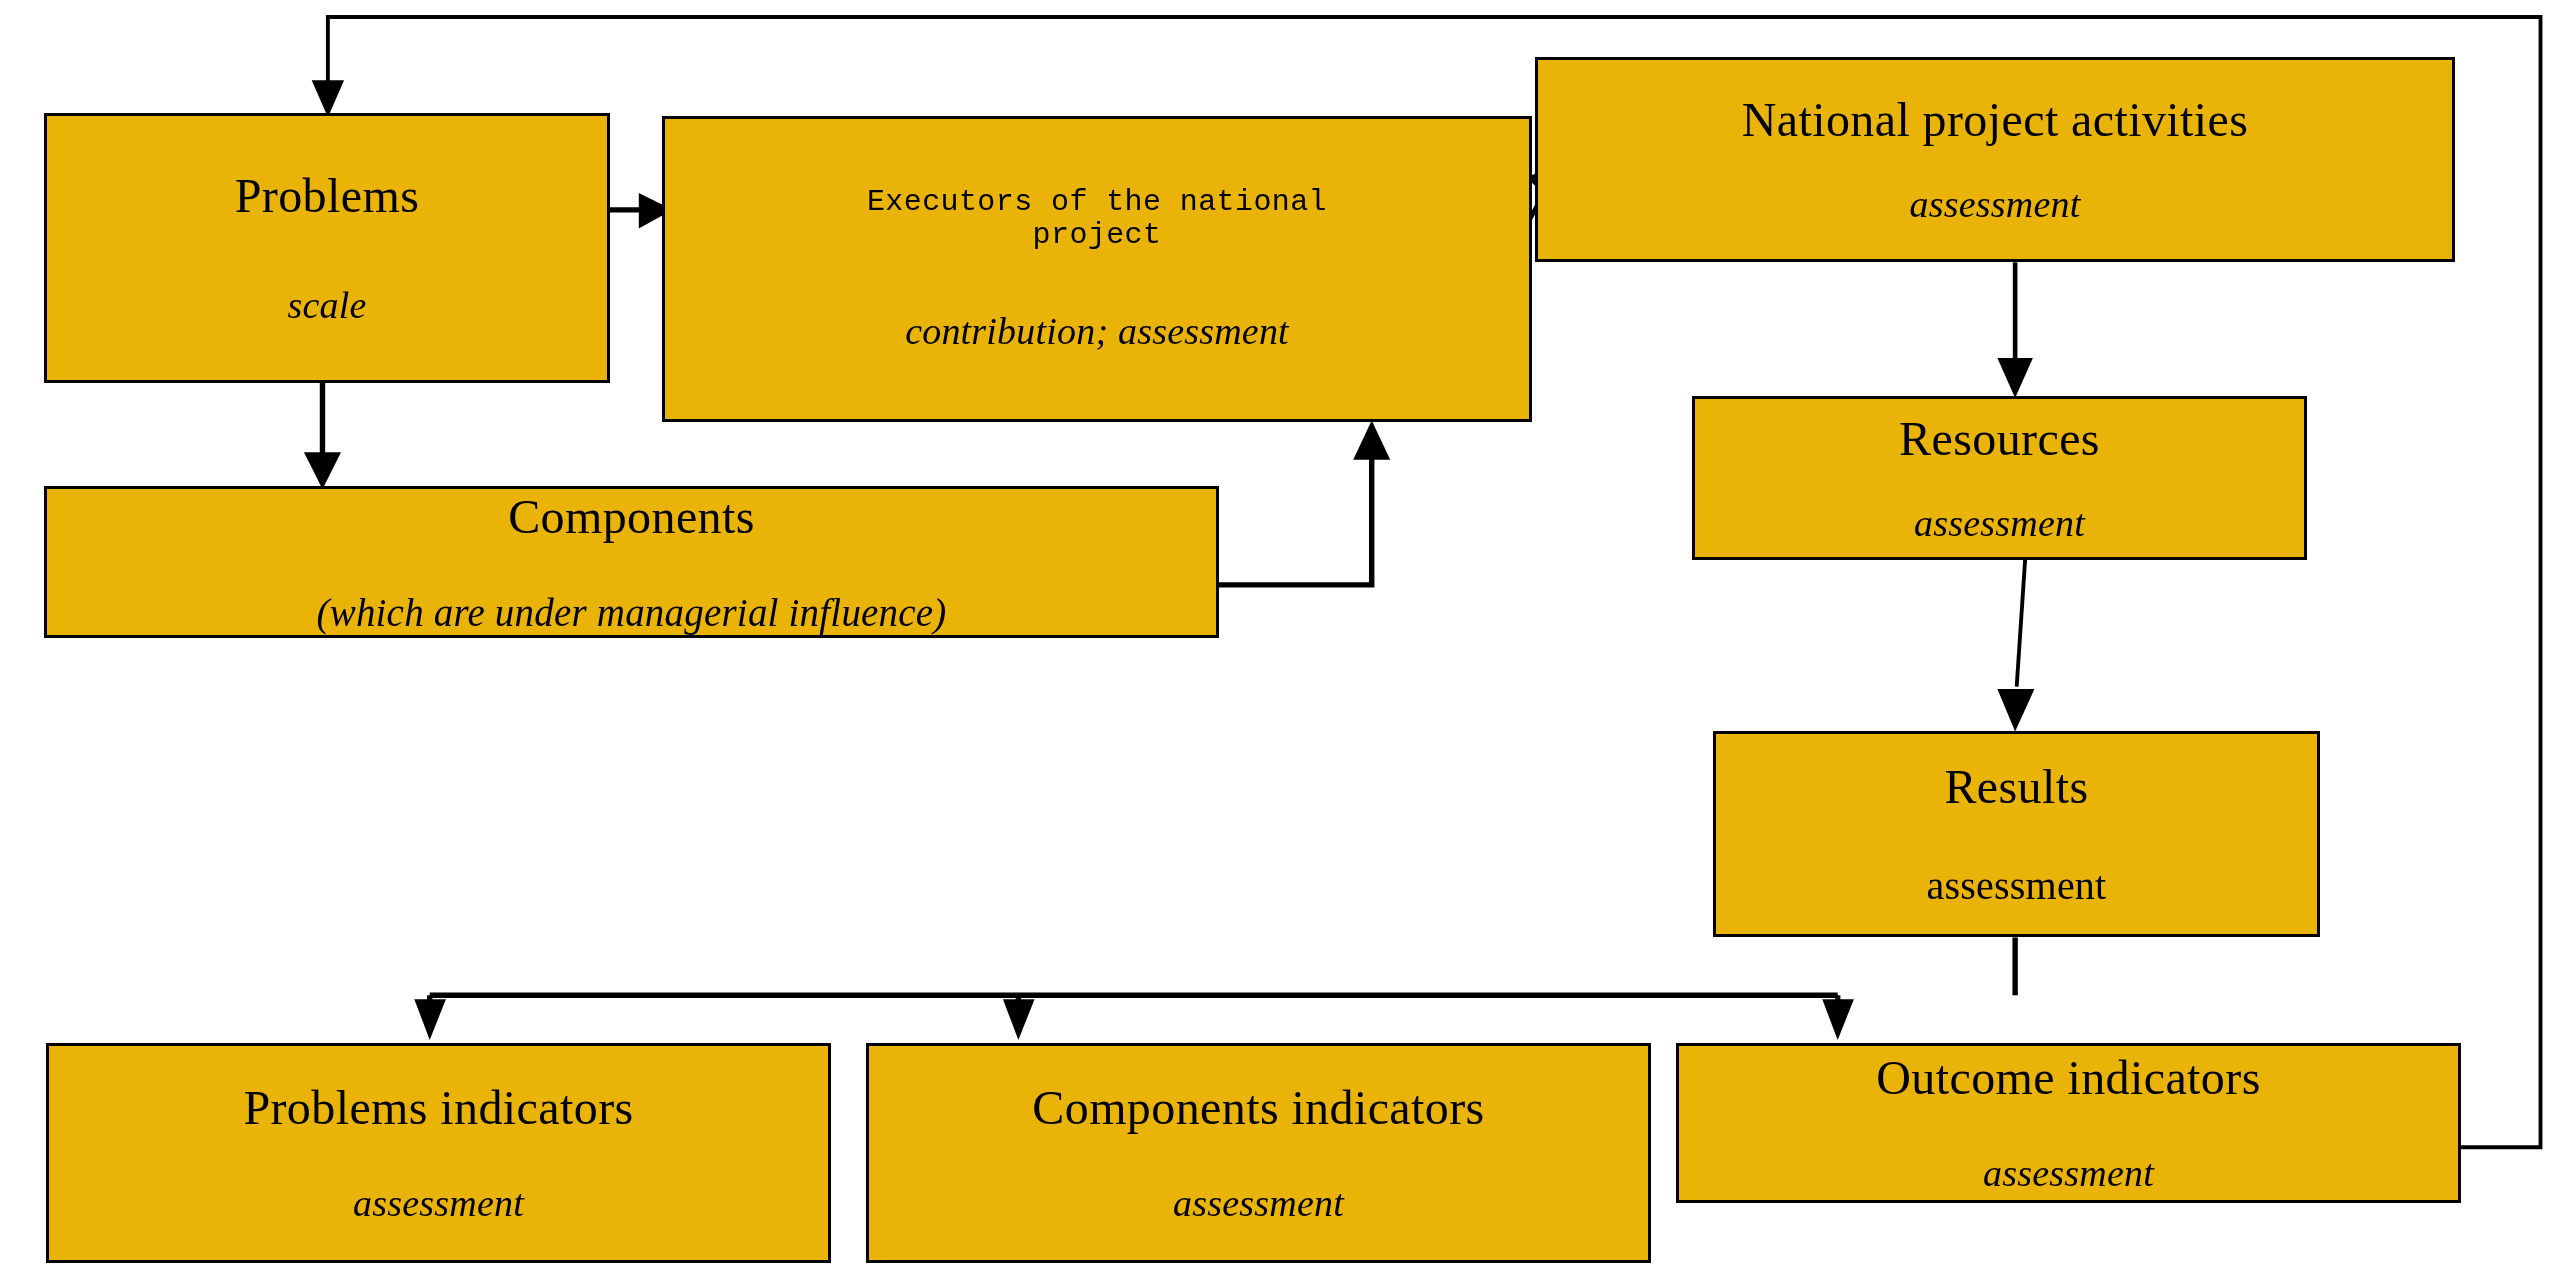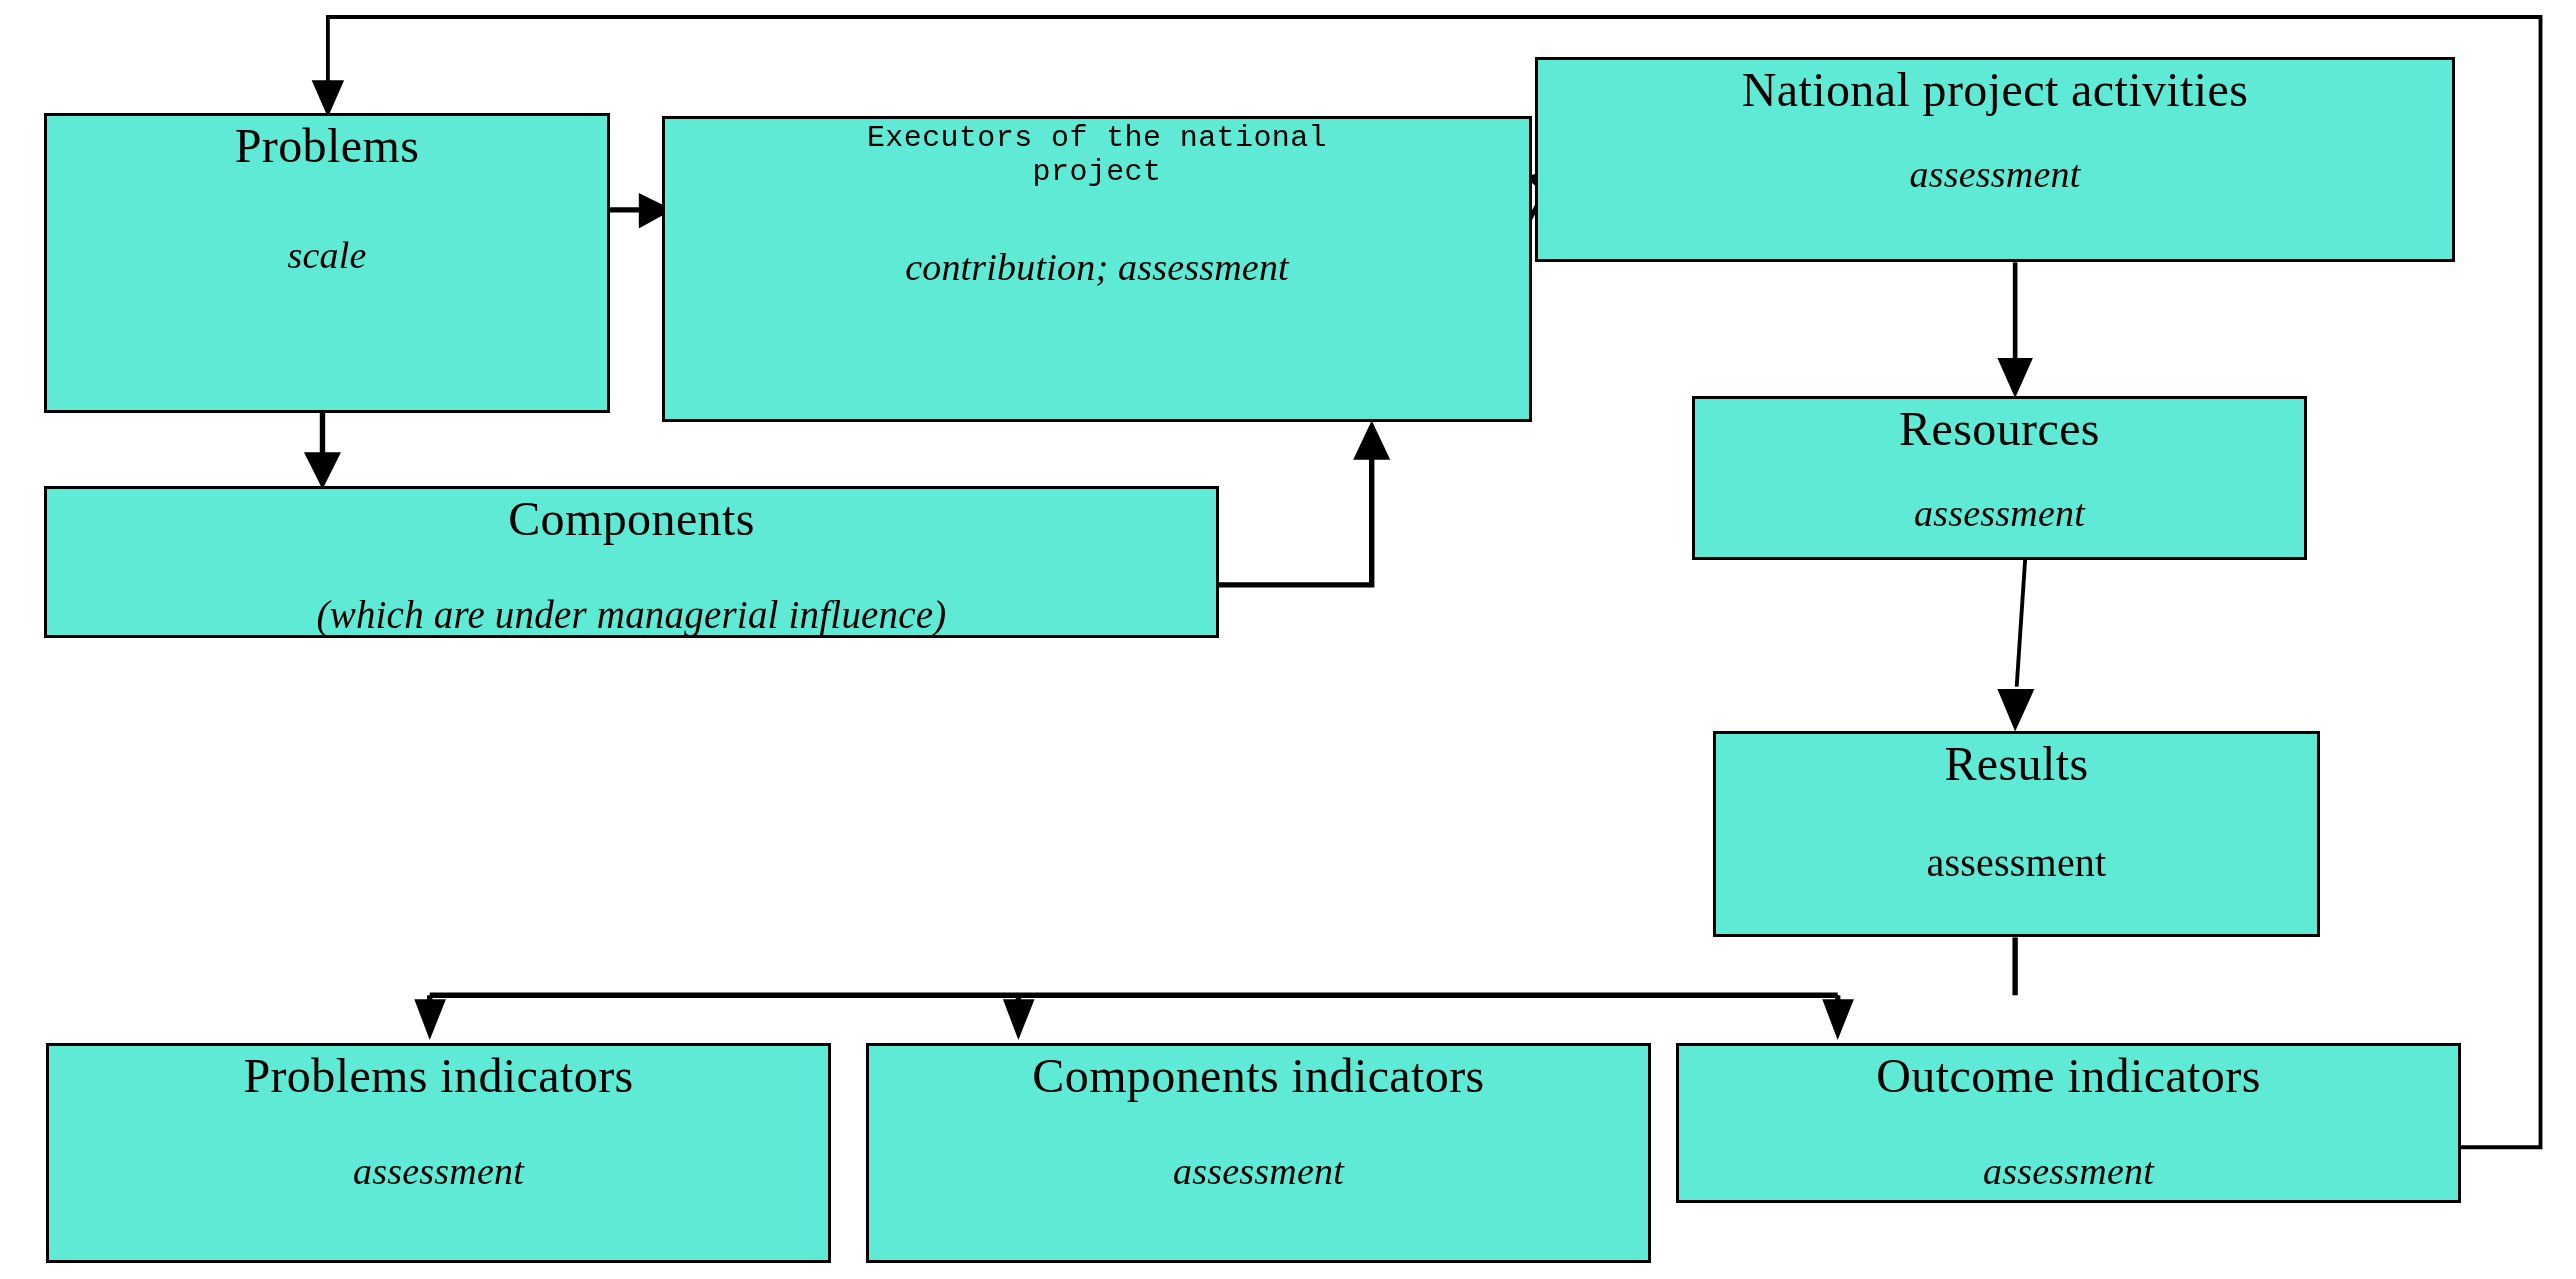--- a/index.html
+++ b/index.html
@@ -18,25 +18,26 @@
   svg.wires{
     position:absolute;
     left:0; top:0;
     width:2576px;
     height:1280px;
     pointer-events:none;
   }
   .node{
     position:absolute;
     box-sizing:border-box;
-    background:#5eead4;
+    background:#eab308;
     border:3.1px solid #000000;
     display:flex;
     flex-direction:column;
     align-items:center;
+    justify-content:center;
     text-align:center;
     line-height:1.12;
     padding:3.1px 7.7px;
     gap:35px;
   }
   .node .title{
     font-size:48px;
     font-style:normal;
     font-weight:400;
     letter-spacing:0.4px;
@@ -46,21 +47,21 @@
     font-size:38px;
     font-style:italic;
     font-weight:400;
     letter-spacing:0.2px;
     margin-top:4.6px;
   }
   .node .sub.roman{ font-style:normal; font-size:40px; }
   .node .title.small{ font-size:30px;font-family:Liberation Mono, monospace; }
 
   
-  #node-problems      { left:44px;   top:113px;  width:566px;  height:300px; }
+  #node-problems      { left:44px;   top:113px;  width:566px;  height:270px; }
   #node-executors     { left:662px;  top:116px;  width:870px; height:306px; }
   #node-activities    { left:1535px; top:57px;   width:920px; height:205px; }
   #node-components    { left:44px;   top:486px;  width:1175px; height:152px; }
   #node-resources     { left:1692px; top:396px;  width:615px;  height:164px; }
   #node-results       { left:1713px; top:731px;  width:607px;  height:206px; }
   #node-immediate     { left:46px;   top:1043px; width:785px; height:220px; }
   #node-deliverable   { left:866px; top:1043px; width:785px; height:220px; }
   #node-outcome       { left:1676px; top:1043px; width:785px; height:160px; }
 
   

